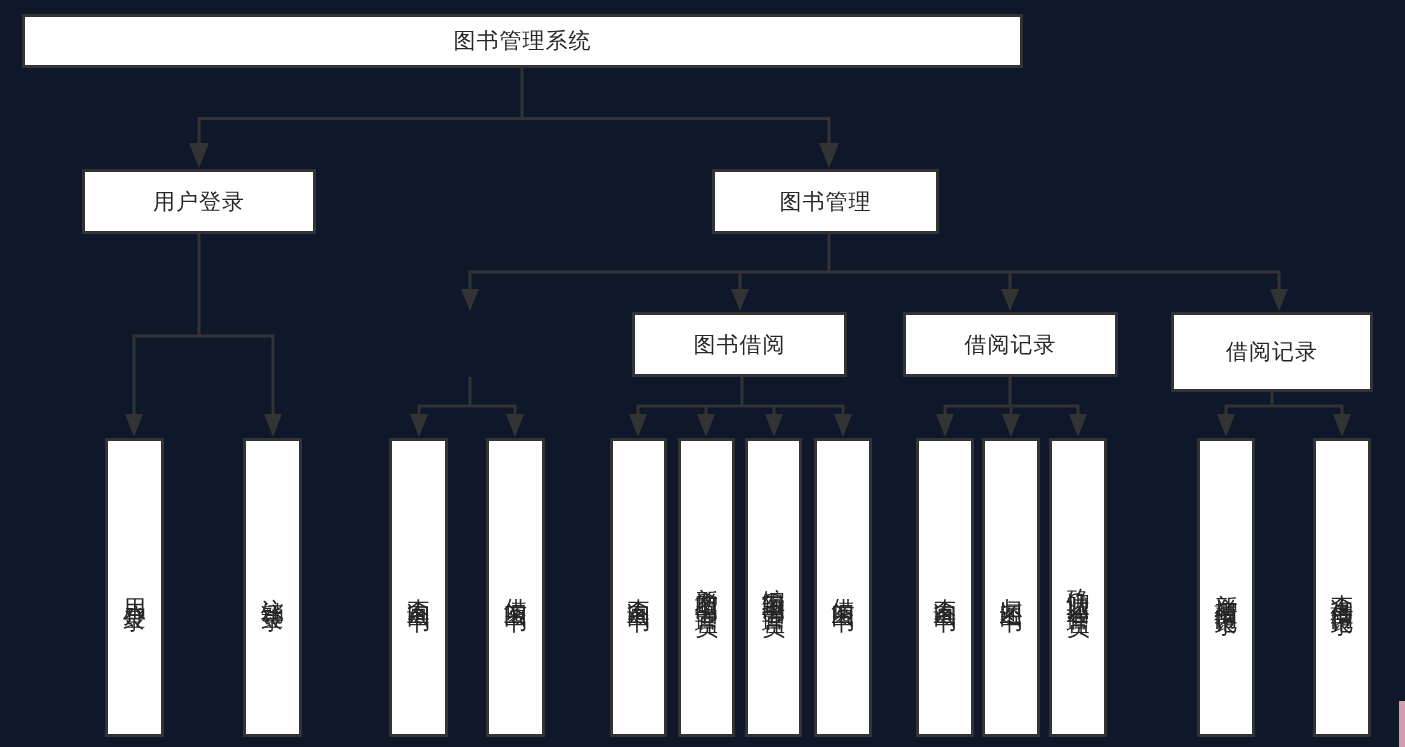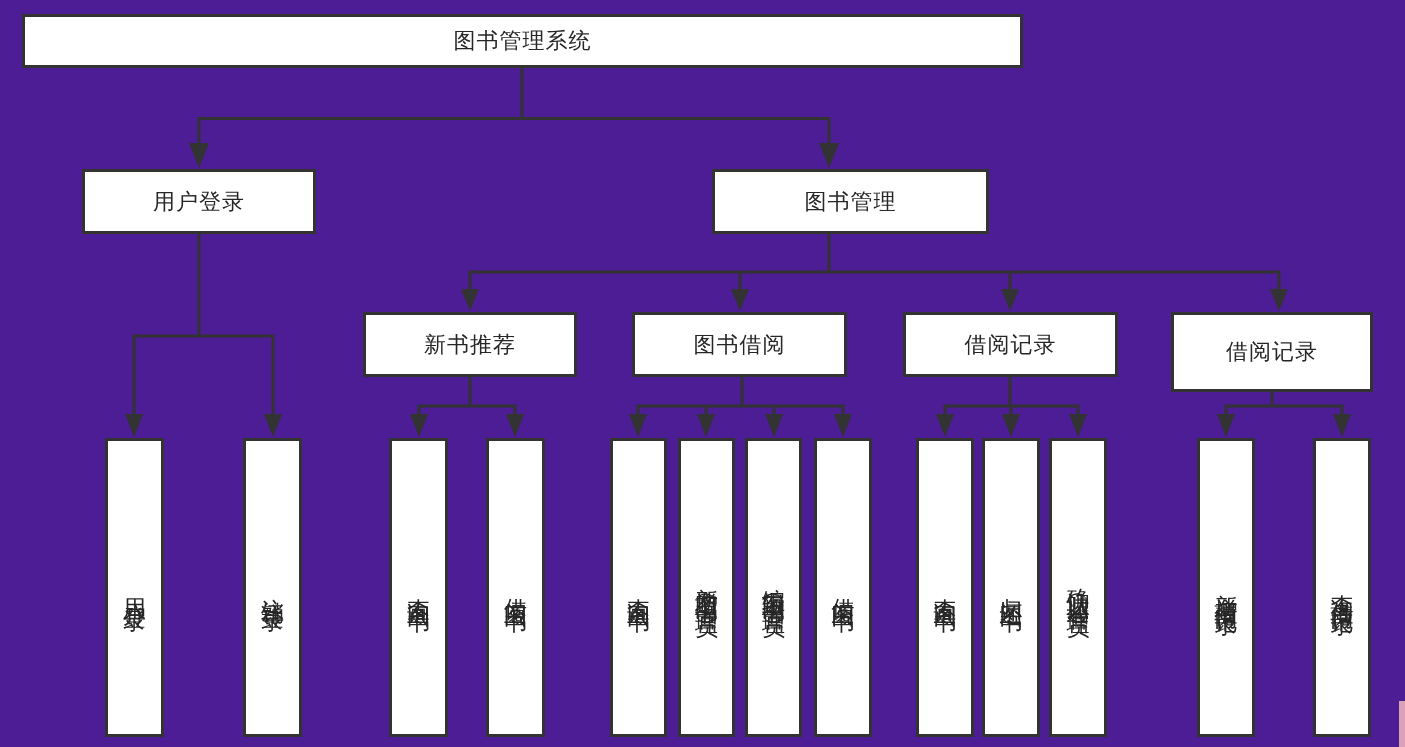--- a/index.html
+++ b/index.html
@@ -1,17 +1,17 @@
 <!DOCTYPE html>
 <html><head>
 <meta charset="utf-8">
 <style>
   html,body{margin:0;padding:0;background:#fff;}
   .canvas{
-    position:relative;width:1405px;height:747px;background:#4c1d95;overflow:hidden;
+    position:relative;width:1405px;height:747px;background:#0f172a;overflow:hidden;
     font-family:"Liberation Sans",sans-serif;
   }
   .wires{position:absolute;left:0;top:0;z-index:0;}
   .node{
     position:absolute;box-sizing:border-box;background:#ffffff;
     border:3px solid #333333;color:#262626;
     display:flex;align-items:center;justify-content:center;z-index:1;
   }
   .node.h span{font-size:22px;letter-spacing:1px;white-space:nowrap;}
   .node.v span{
@@ -83,27 +83,24 @@
     </g>
   </svg>
 
   <div class="node h" style="left:22px;top:14px;width:1001px;height:54px">
     <span>图书管理系统</span>
   </div>
 
   <div class="node h" style="left:82px;top:169px;width:234px;height:65px">
     <span>用户登录</span>
   </div>
-  <div class="node h" style="left:712px;top:169px;width:277px;height:65px">
+  <div class="node h" style="left:712px;top:169px;width:227px;height:65px">
     <span>图书管理</span>
   </div>
 
-  <div class="node h" style="left:363px;top:312px;width:214px;height:65px">
-    <span>新书推荐</span>
-  </div>
   <div class="node h" style="left:632px;top:312px;width:215px;height:65px">
     <span>图书借阅</span>
   </div>
   <div class="node h" style="left:903px;top:312px;width:215px;height:65px">
     <span>借阅记录</span>
   </div>
   <div class="node h" style="left:1171px;top:312px;width:202px;height:80px">
     <span>借阅记录</span>
   </div>
 

